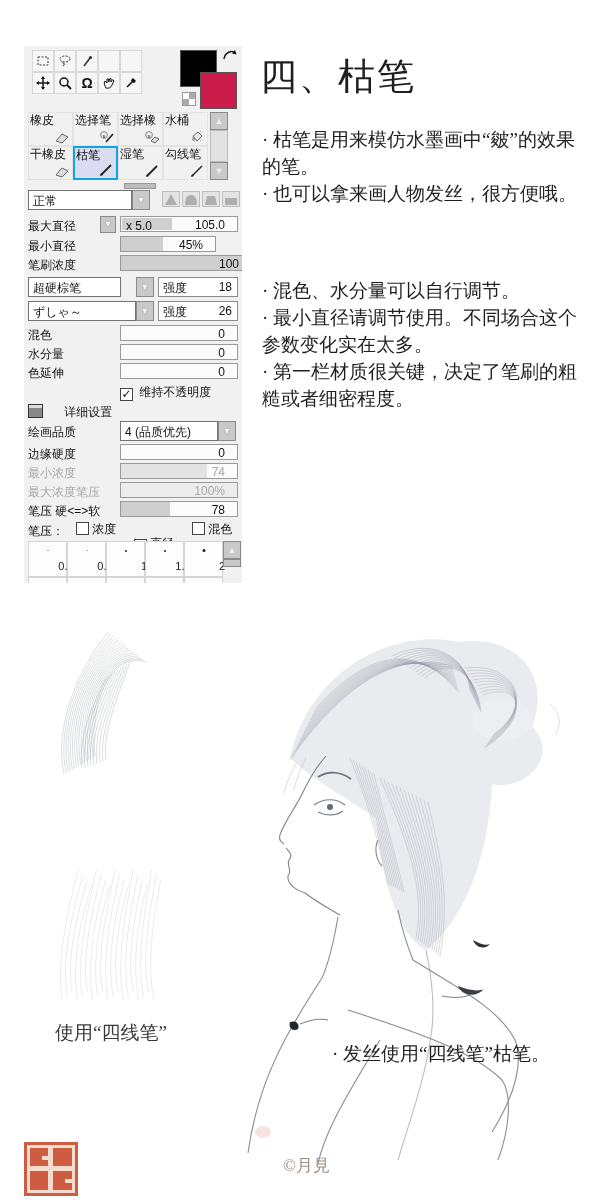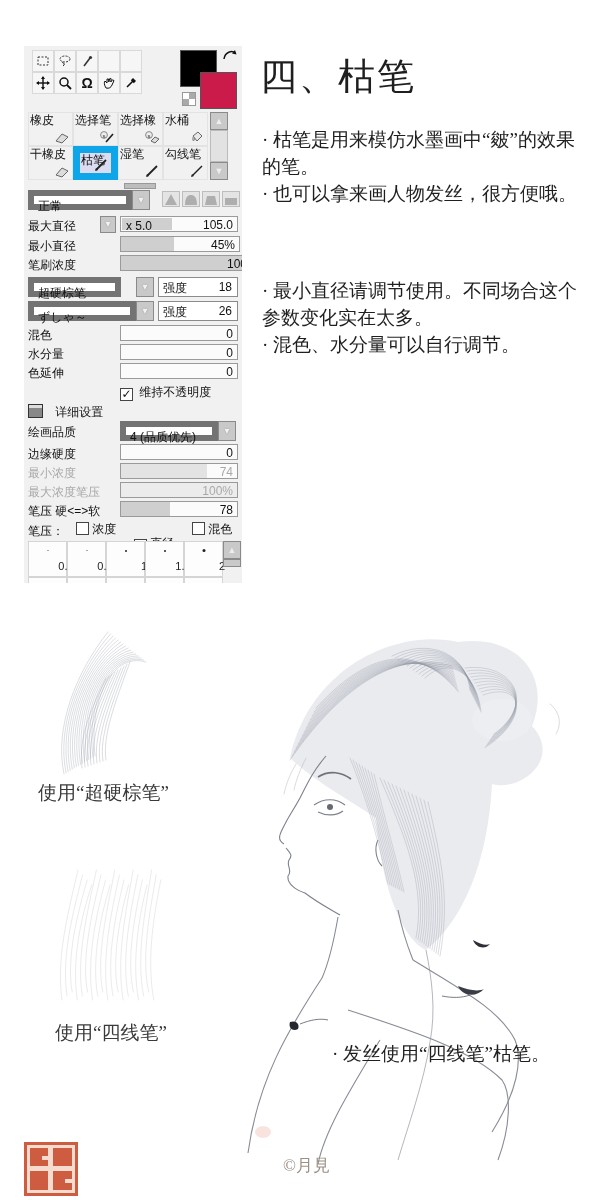--- a/index.html
+++ b/index.html
@@ -7,29 +7,29 @@
         font-family:"Liberation Sans","DejaVu Sans",sans-serif;}
   .abs{position:absolute;}
   
   #panel{left:24px;top:46px;width:218px;height:537px;background:#f1f1f1;overflow:hidden;
          font-size:12px;color:#111;}
   .icellr{width:22px;height:22px;border:1px solid #d9d9d9;background:#f6f6f6;box-sizing:border-box;
           display:flex;align-items:center;justify-content:center;}
   .swatch{border:1px solid #555;box-sizing:border-box;}
   .toolcell{width:45px;height:34px;box-sizing:border-box;border:1px solid #e3e3e3;
             background:#f1f1f1;font-size:12px;line-height:13px;padding:1px 1px;}
-  .toolcell.sel{background:#dbdcf2;border:7px solid #0ea5e9;}
+  .toolcell.sel{background:#dbdcf2;border:2px solid #0ea5e9;}
   .toolico{position:absolute;right:2px;bottom:1px;}
   .lbl{font-size:12px;color:#111;white-space:nowrap;}
   .dis{color:#a9a9a9;}
   .track{position:absolute;height:16px;box-sizing:border-box;border:1px solid #9a9a9a;
          background:#fbfbfb;}
   .fill{position:absolute;left:0;top:0;bottom:0;background:#cfcfcf;}
-  .tval{position:absolute;right:4px;top:1px;font-size:12px;}
-  .combo{position:absolute;height:20px;box-sizing:border-box;border:6px solid #737373;
+  .tval{position:absolute;right:12px;top:1px;font-size:12px;}
+  .combo{position:absolute;height:20px;box-sizing:border-box;border:1px solid #737373;
          background:#fff;padding:2px 4px;font-size:12px;}
   .ddbtn{position:absolute;width:18px;height:20px;box-sizing:border-box;border:1px solid #8a8a8a;
          background:#c9c9c9;color:#f2f2f2;text-align:center;font-size:9px;line-height:18px;
          text-shadow:0 0 1px #666;}
   .sbtn{position:absolute;width:18px;height:18px;box-sizing:border-box;border:1px solid #8a8a8a;
         background:#c9c9c9;color:#eee;text-align:center;font-size:9px;line-height:16px;}
   .chk{display:inline-block;width:13px;height:13px;box-sizing:border-box;border:1px solid #444;
        background:#fff;vertical-align:-2px;text-align:center;font-size:12px;line-height:11px;
        font-weight:bold;color:#111;}
   .shape{display:inline-block;width:18px;height:16px;margin-right:2px;background:#e4e4e4;
@@ -199,21 +199,21 @@
     </div>
 
     <span class="abs lbl" style="left:4px;top:172px">最大直径</span>
     <div class="ddbtn" style="left:76px;top:170px;width:16px;height:17px;line-height:15px">▼</div>
     <div class="track" style="left:96px;top:170px;width:118px">
       <span class="abs" style="left:1px;top:1px;bottom:1px;width:50px;background:#cfcfcf;font-size:12px;padding:1px 4px;box-sizing:border-box">x 5.0</span>
       <span class="tval">105.0</span>
     </div>
 
     <span class="abs lbl" style="left:4px;top:192px">最小直径</span>
-    <div class="track" style="left:96px;top:190px;width:120px">
+    <div class="track" style="left:96px;top:190px;width:96px">
       <div class="fill" style="width:45%"></div>
         <span class="tval">45%</span>
     </div>
 
     <span class="abs lbl" style="left:4px;top:211px">笔刷浓度</span>
     <div class="track" style="left:96px;top:209px;width:132px">
       <div class="fill" style="width:100%"></div>
         <span class="tval">100</span>
     </div>
 
@@ -243,21 +243,21 @@
         <span class="tval">0</span>
       </div>
 
     <div class="abs" style="left:96px;top:338px">
       <span class="chk">✓</span>
       <span class="lbl" style="margin-left:3px">维持不透明度</span>
     </div>
 
     <div class="abs" style="left:4px;top:358px">
       <span style="display:inline-block;width:13px;height:12px;border:1px solid #333;background:#888;vertical-align:-2px;box-shadow:inset 0 3px 0 #ddd"></span>
-      <span class="lbl" style="margin-left:9px">详细设置</span>
+      <span class="lbl" style="margin-left:18px">详细设置</span>
     </div>
 
     <span class="abs lbl" style="left:4px;top:378px">绘画品质</span>
     <div class="combo" style="left:96px;top:375px;width:98px">4 (品质优先)</div>
     <div class="ddbtn" style="left:194px;top:375px">▼</div>
 
     <span class="abs lbl" style="left:4px;top:400px">边缘硬度</span>
     <div class="track" style="left:96px;top:398px;width:118px">
         <span class="tval">0</span>
       </div>
@@ -322,22 +322,23 @@
   </div>
 
   <div id="title" class="abs serif">四、枯笔</div>
 
   <div class="abs serif para" style="left:262px;top:126px;width:330px">
     <div><span>·</span>&nbsp;<span>枯笔是用来模仿水墨画中“皴”的效果的笔。</span></div>
     <div><span>·</span>&nbsp;<span>也可以拿来画人物发丝，很方便哦。</span></div>
   </div>
 
   <div class="abs serif para" style="left:262px;top:277px;width:332px">
+    <div><span>·</span>&nbsp;<span>混色、水分量可以自行调节。</span></div>
     <div><span>·</span>&nbsp;<span>最小直径请调节使用。不同场合这个参数变化实在太多。</span></div>
-    <div><span>·</span>&nbsp;<span>混色、水分量可以自行调节。</span></div>
+    <div><span>·</span>&nbsp;<span>第一栏材质很关键，决定了笔刷的粗糙或者细密程度。</span></div>
   </div>
 
   <div class="abs" style="left:48px;top:616px">
     <svg id="sample1" width="150" height="165" viewBox="0 0 150 165">
         <path d="M 16,158 C 6,112 28,56 60,16" fill="none" stroke="#a9adb8" stroke-opacity="0.45" stroke-width="0.9" stroke-linecap="round"></path>
         <path d="M 18.07,156.8 C 8.3,110.4 30.3,54.6 62.53,18" fill="none" stroke="#a9adb8" stroke-opacity="0.45" stroke-width="0.9" stroke-linecap="round"></path>
         <path d="M 20.14,155.6 C 10.6,108.8 32.6,53.2 65.06,20" fill="none" stroke="#a9adb8" stroke-opacity="0.45" stroke-width="0.9" stroke-linecap="round"></path>
         <path d="M 22.21,154.4 C 12.899999999999999,107.2 34.9,51.8 67.59,22" fill="none" stroke="#a9adb8" stroke-opacity="0.45" stroke-width="0.9" stroke-linecap="round"></path>
         <path d="M 24.28,153.2 C 15.2,105.6 37.2,50.4 70.12,24" fill="none" stroke="#a9adb8" stroke-opacity="0.45" stroke-width="0.9" stroke-linecap="round"></path>
         <path d="M 26.35,152 C 17.5,104 39.5,49 72.65,26" fill="none" stroke="#a9adb8" stroke-opacity="0.45" stroke-width="0.9" stroke-linecap="round"></path>
@@ -355,21 +356,20 @@
         <path d="M 37,151 C 33,120 47,91 61,60" fill="none" stroke="#8f93a0" stroke-opacity="0.4" stroke-width="0.8" stroke-linecap="round"></path>
         <path d="M 40,150 C 36,120 50,90 64,58" fill="none" stroke="#8f93a0" stroke-opacity="0.4" stroke-width="0.8" stroke-linecap="round"></path>
         <path d="M 43,149 C 39,120 53,89 67,56" fill="none" stroke="#8f93a0" stroke-opacity="0.4" stroke-width="0.8" stroke-linecap="round"></path>
         <path d="M 46,148 C 42,120 56,88 70,54" fill="none" stroke="#8f93a0" stroke-opacity="0.4" stroke-width="0.8" stroke-linecap="round"></path>
         <path d="M 49,147 C 45,120 59,87 73,52" fill="none" stroke="#8f93a0" stroke-opacity="0.4" stroke-width="0.8" stroke-linecap="round"></path>
         <path d="M 52,146 C 48,120 62,86 76,50" fill="none" stroke="#8f93a0" stroke-opacity="0.4" stroke-width="0.8" stroke-linecap="round"></path>
         <path d="M 55,145 C 51,120 65,85 79,48" fill="none" stroke="#8f93a0" stroke-opacity="0.4" stroke-width="0.8" stroke-linecap="round"></path>
         <path d="M 58,144 C 54,120 68,84 82,46" fill="none" stroke="#8f93a0" stroke-opacity="0.4" stroke-width="0.8" stroke-linecap="round"></path>
       </svg>
   </div>
-  <div class="abs cap" style="left:38px;top:780px">使用“超硬棕笔”</div>
 
   <div class="abs" style="left:50px;top:858px">
     <svg id="sample2" width="160" height="155" viewBox="0 0 160 155">
         <path d="M 12,142 C 6,100 18,55 28,12" fill="none" stroke="#c6c9d1" stroke-opacity="0.42" stroke-width="0.9" stroke-linecap="round"></path>
         <path d="M 17.1,138 C 11,100 22.8,55 32.6,17" fill="none" stroke="#c6c9d1" stroke-opacity="0.42" stroke-width="0.9" stroke-linecap="round"></path>
         <path d="M 22.2,134 C 16,100 27.6,55 37.2,22" fill="none" stroke="#c6c9d1" stroke-opacity="0.42" stroke-width="0.9" stroke-linecap="round"></path>
         <path d="M 27.299999999999997,142 C 21,100 32.4,55 41.8,27" fill="none" stroke="#c6c9d1" stroke-opacity="0.42" stroke-width="0.9" stroke-linecap="round"></path>
         <path d="M 32.4,138 C 26,100 37.2,55 46.4,12" fill="none" stroke="#c6c9d1" stroke-opacity="0.42" stroke-width="0.9" stroke-linecap="round"></path>
         <path d="M 37.5,134 C 31,100 42,55 51,17" fill="none" stroke="#c6c9d1" stroke-opacity="0.42" stroke-width="0.9" stroke-linecap="round"></path>
         <path d="M 42.599999999999994,142 C 36,100 46.8,55 55.599999999999994,22" fill="none" stroke="#c6c9d1" stroke-opacity="0.42" stroke-width="0.9" stroke-linecap="round"></path>

